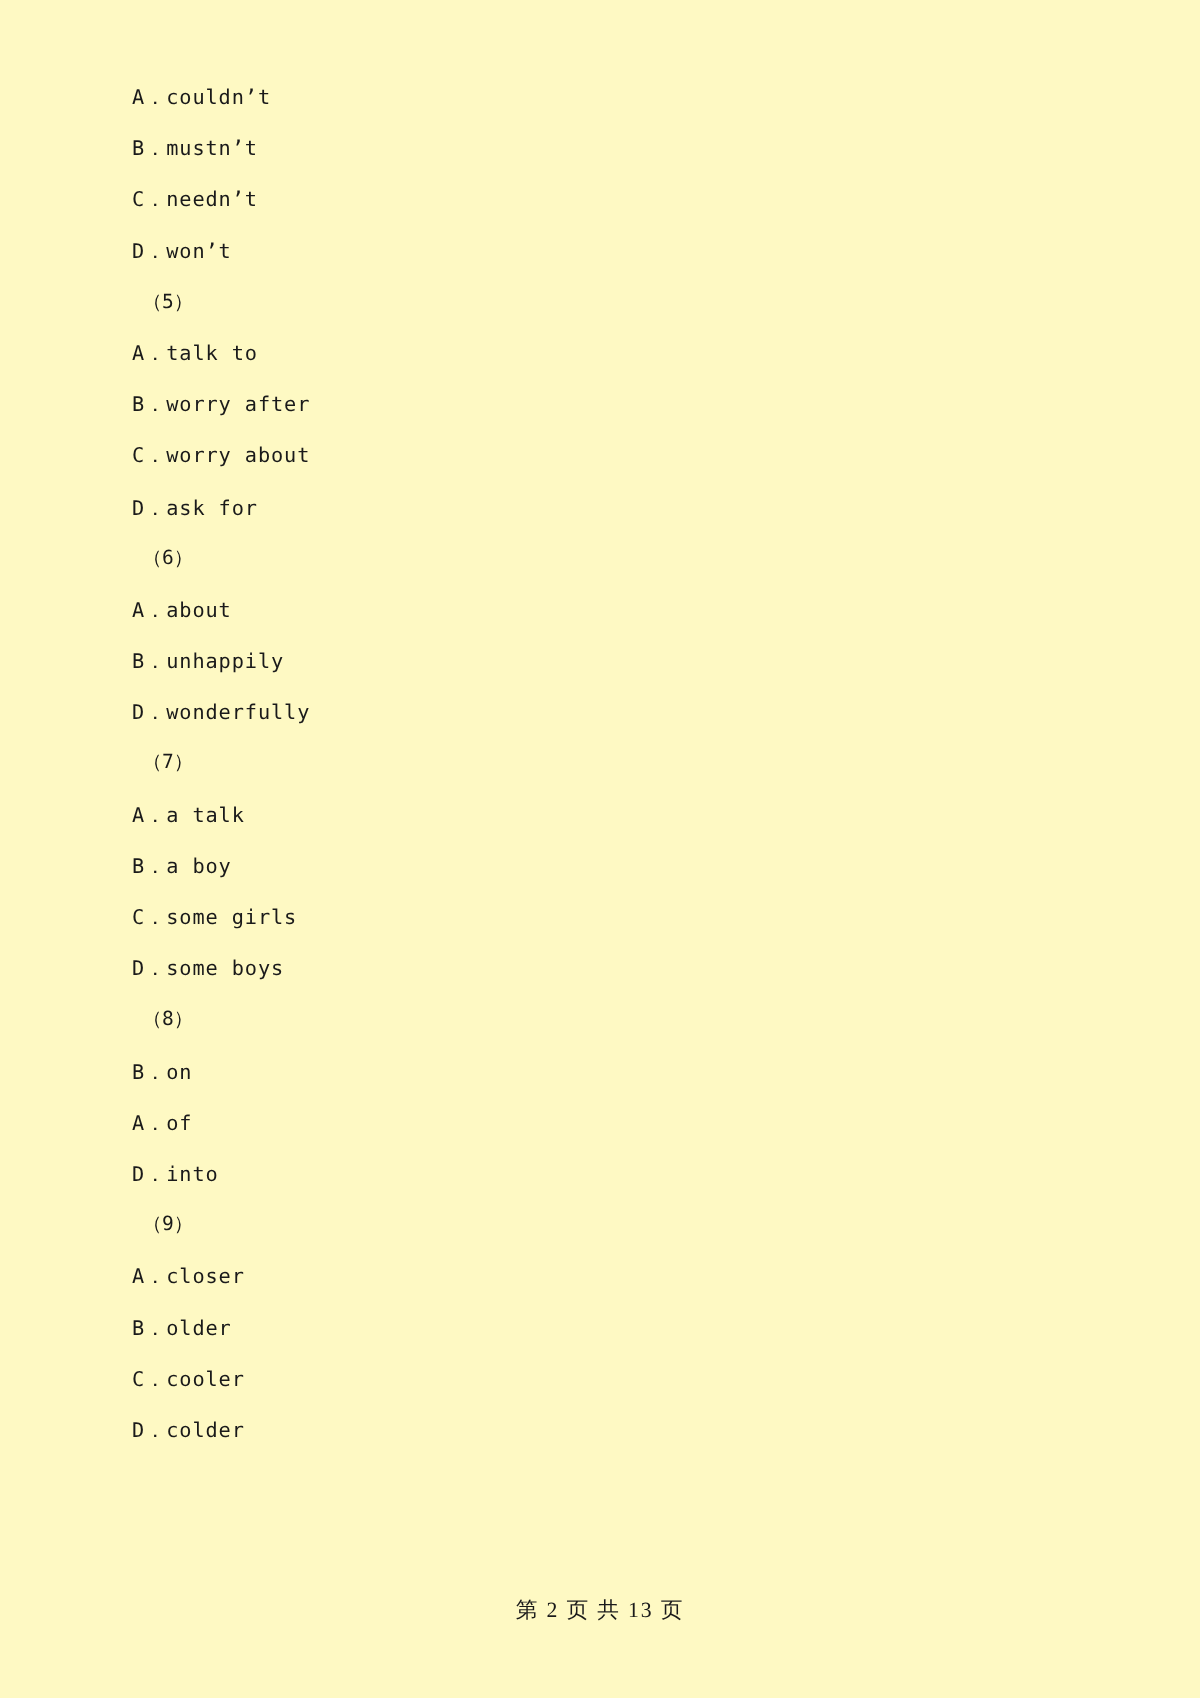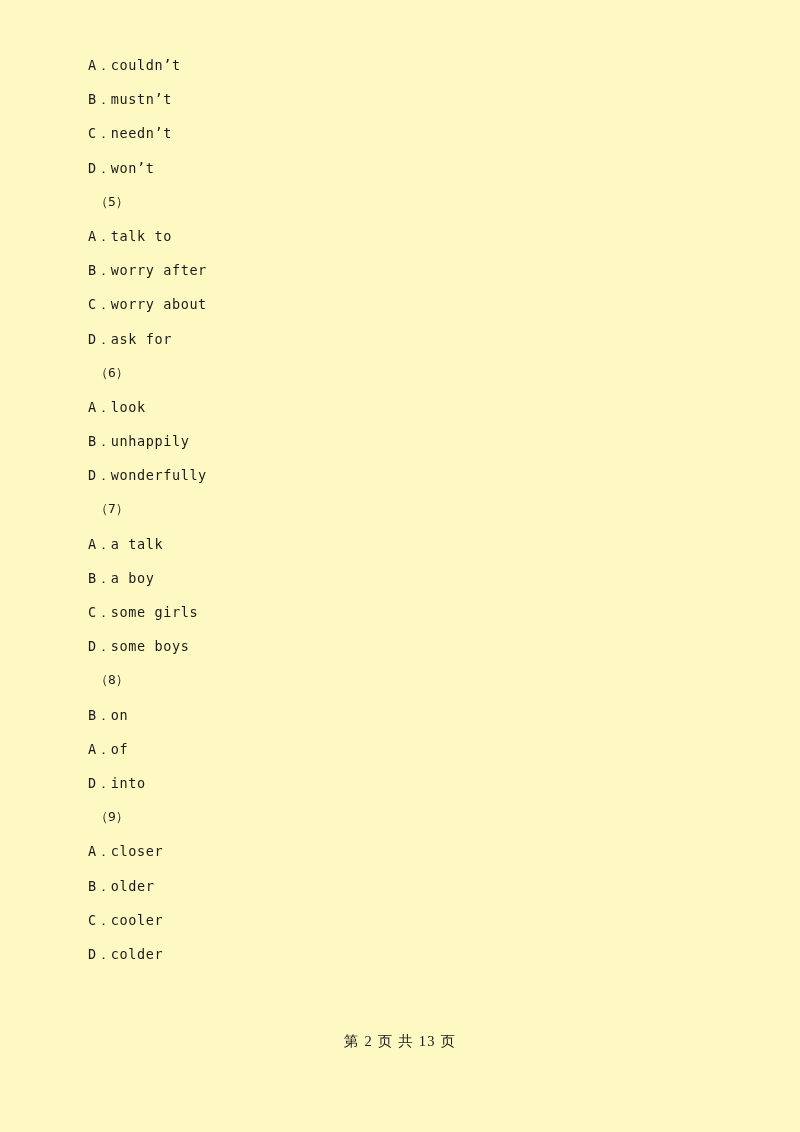--- a/index.html
+++ b/index.html
@@ -64,39 +64,40 @@
     width: 800px;
     text-align: center;
   }
   .footer-inner {
     display: inline-block;
     font-family: "Liberation Serif", "DejaVu Serif", serif;
     font-size: 14.5px;
     color: #1a1a1a;
     letter-spacing: 1.2px;
     white-space: pre;
+    margin-top: 32px;
   }
 </style>
 </head>
 <body>
 
 <div class="page">
 
   <div class="content">
       <div class="line option">A．couldn’t</div>
       <div class="line option">B．mustn’t</div>
       <div class="line option">C．needn’t</div>
       <div class="line option">D．won’t</div>
       <div class="line group-marker">（5）</div>
       <div class="line option">A．talk to</div>
       <div class="line option">B．worry after</div>
       <div class="line option">C．worry about</div>
       <div class="line option">D．ask for</div>
       <div class="line group-marker">（6）</div>
-      <div class="line option">A．look</div>
+      <div class="line option">A．about</div>
       <div class="line option">B．unhappily</div>
       <div class="line option">D．wonderfully</div>
       <div class="line group-marker">（7）</div>
       <div class="line option">A．a talk</div>
       <div class="line option">B．a boy</div>
       <div class="line option">C．some girls</div>
       <div class="line option">D．some boys</div>
       <div class="line group-marker">（8）</div>
       <div class="line option">B．on</div>
       <div class="line option">A．of</div>

